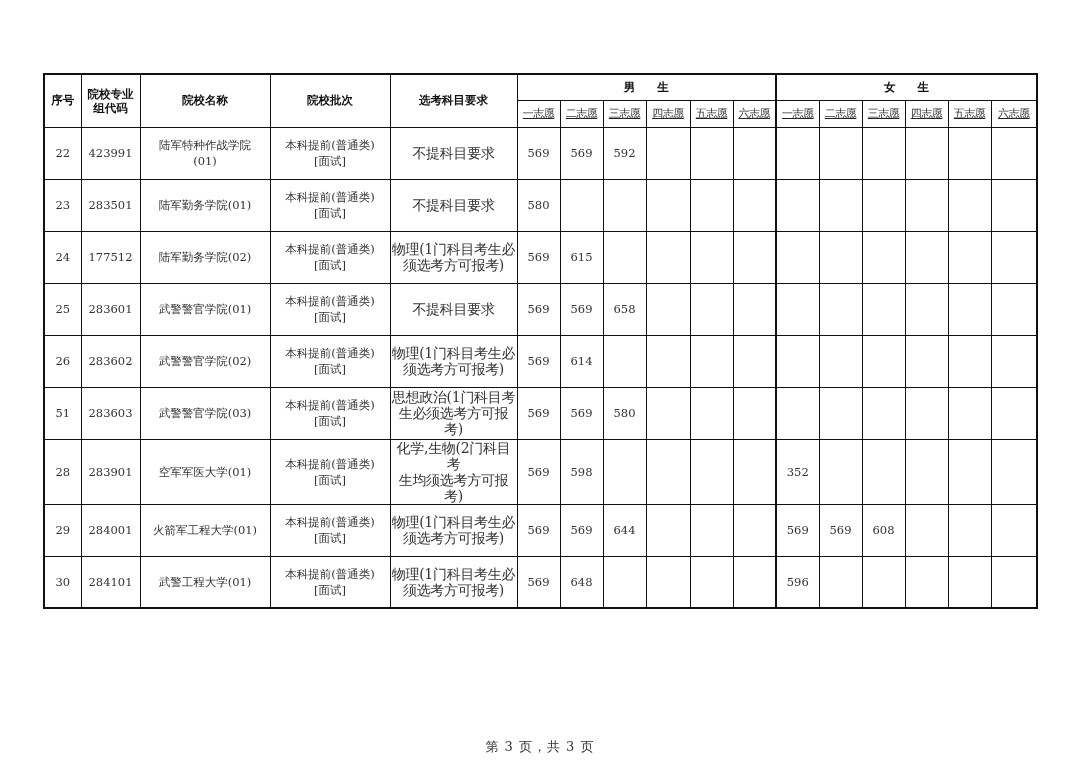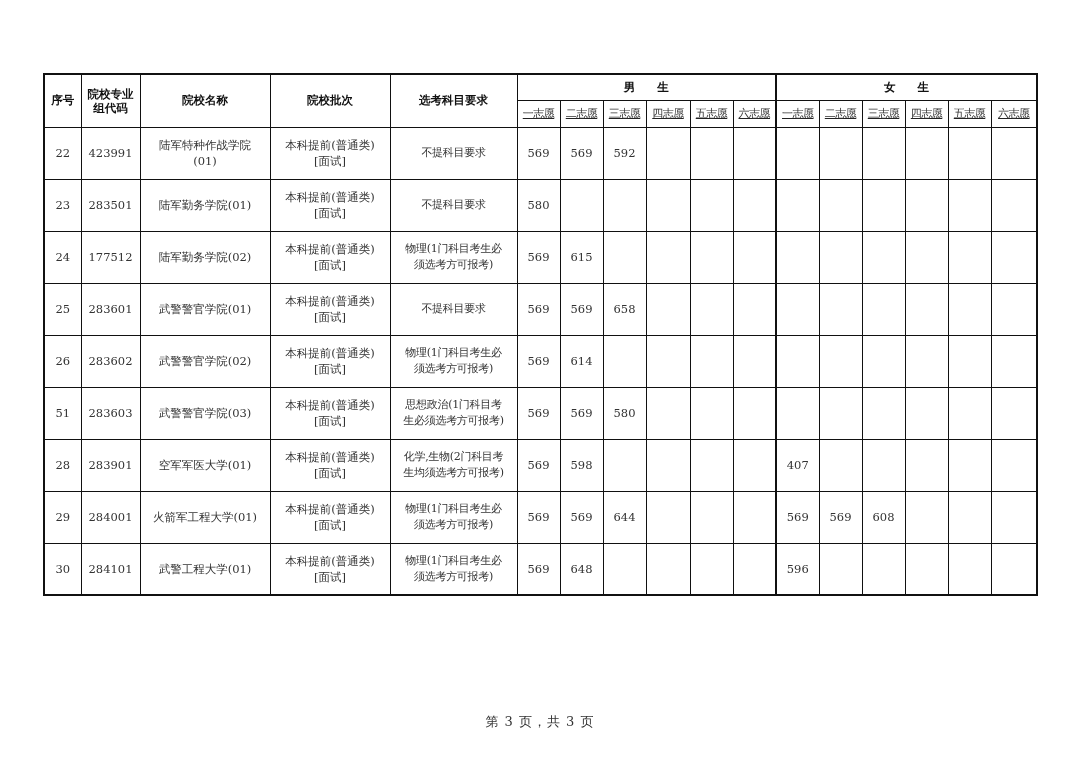--- a/index.html
+++ b/index.html
@@ -16,25 +16,25 @@
     border: 1.5px solid #111; padding: 0; text-align: center; vertical-align: middle;
     overflow: hidden;
   }
   th { font-family: "DejaVu Sans", "Liberation Sans", sans-serif; font-weight: bold; font-size: 11.5px; color: #111; }
   th.sub { font-family: "DejaVu Serif", "Liberation Serif", serif; font-weight: normal; font-size: 11px; color: #333; letter-spacing: -0.5px; }
   tr.h1 { height: 26px; }
   tr.h2 { height: 27px; text-decoration: underline; }
   tr.row { height: 52px; }
   td { font-size: 11.5px; color: #333; line-height: 16px; }
   td.name { text-align: left; padding-left: 2px; }
-  td.req { font-size: 11px; letter-spacing: -0.3px; }
+  td.req { font-size: 14px; letter-spacing: -0.3px; }
   td.score { text-align: left; padding-left: 11px; font-size: 11.5px; }
   .thick-left { border-left: 2.5px solid #111 !important; margin-left: 8px; }
   .thick-top td { border-top: 2.5px solid #111; }
-  .footer { position: absolute; top: 713px; left: 0; width: 1080px; text-align: center;
+  .footer { position: absolute; top: 738px; left: 0; width: 1080px; text-align: center;
             font-size: 13px; color: #333; letter-spacing: 1px; }
   .gender-label { letter-spacing: 22px; padding-left: 22px; }
 </style>
 </head>
 <body>
 
 <div class="page">
   <table class="admit">
     <colgroup>
       <col style="width:37px">
@@ -285,21 +285,21 @@
           <td class="req">
             <div>化学,生物(2门科目考</div>
             <div>生均须选考方可报考)</div>
           </td>
           <td class="score">569</td>
           <td class="score">598</td>
           <td class="score"></td>
           <td class="score"></td>
           <td class="score"></td>
           <td class="score"></td>
-          <td class="score thick-left">407</td>
+          <td class="score thick-left">352</td>
           <td class="score"></td>
           <td class="score"></td>
           <td class="score"></td>
           <td class="score"></td>
           <td class="score"></td>
         </tr>
         <tr class="row">
           <td>
             <div>29</div>
           </td>

